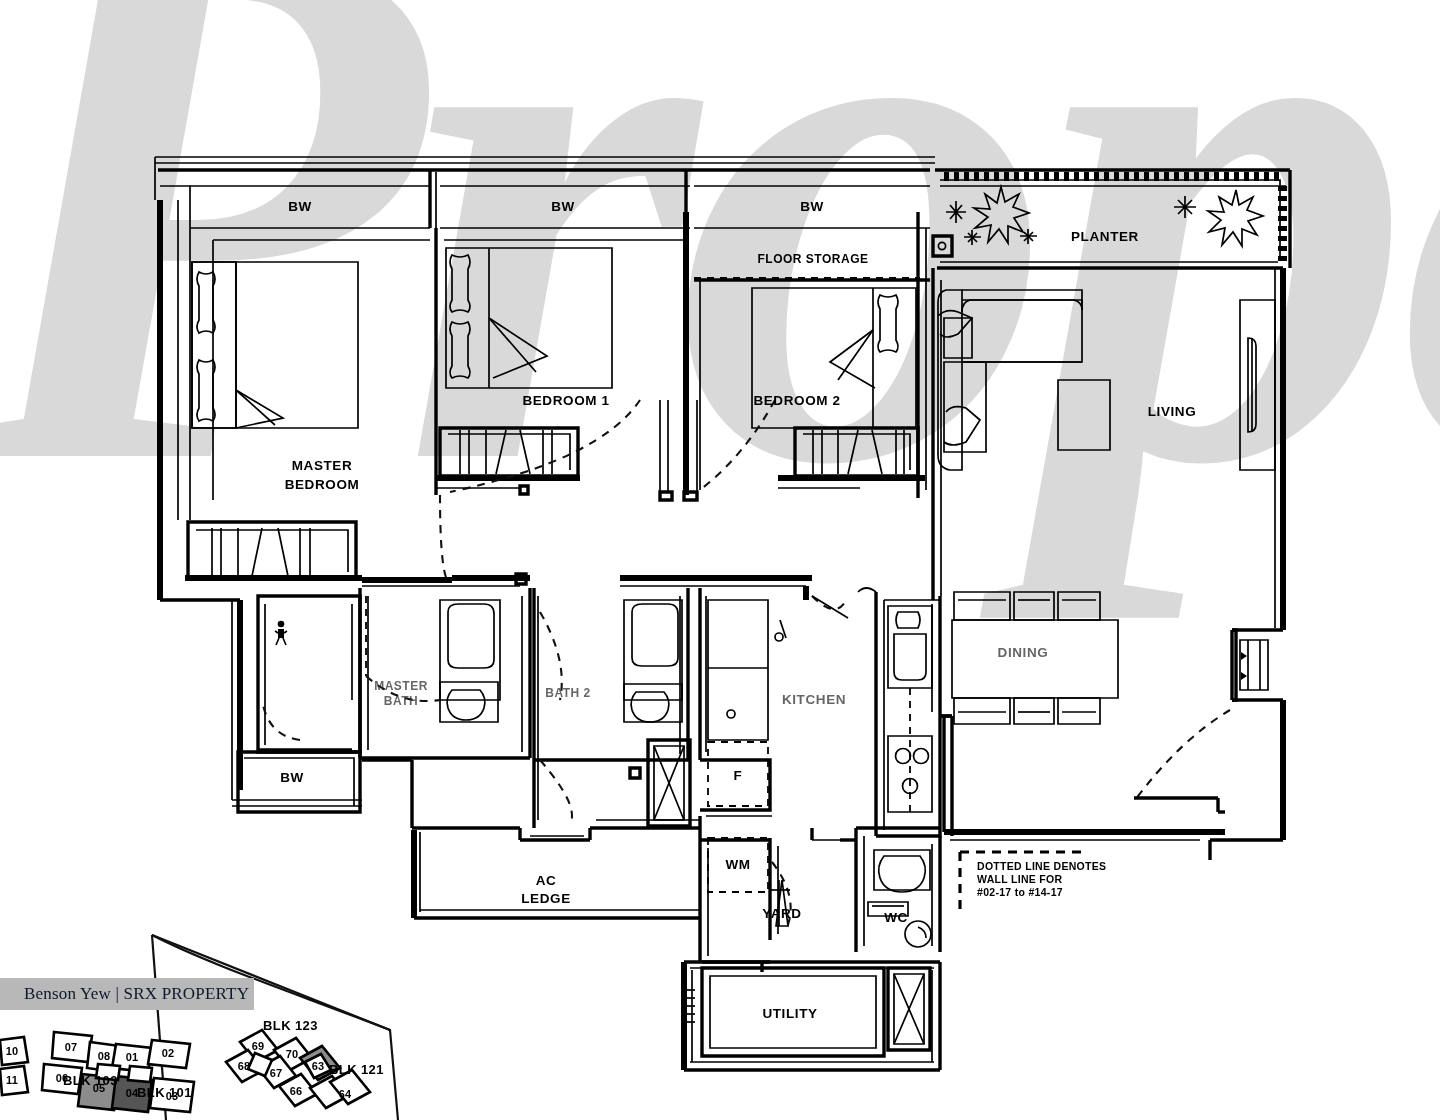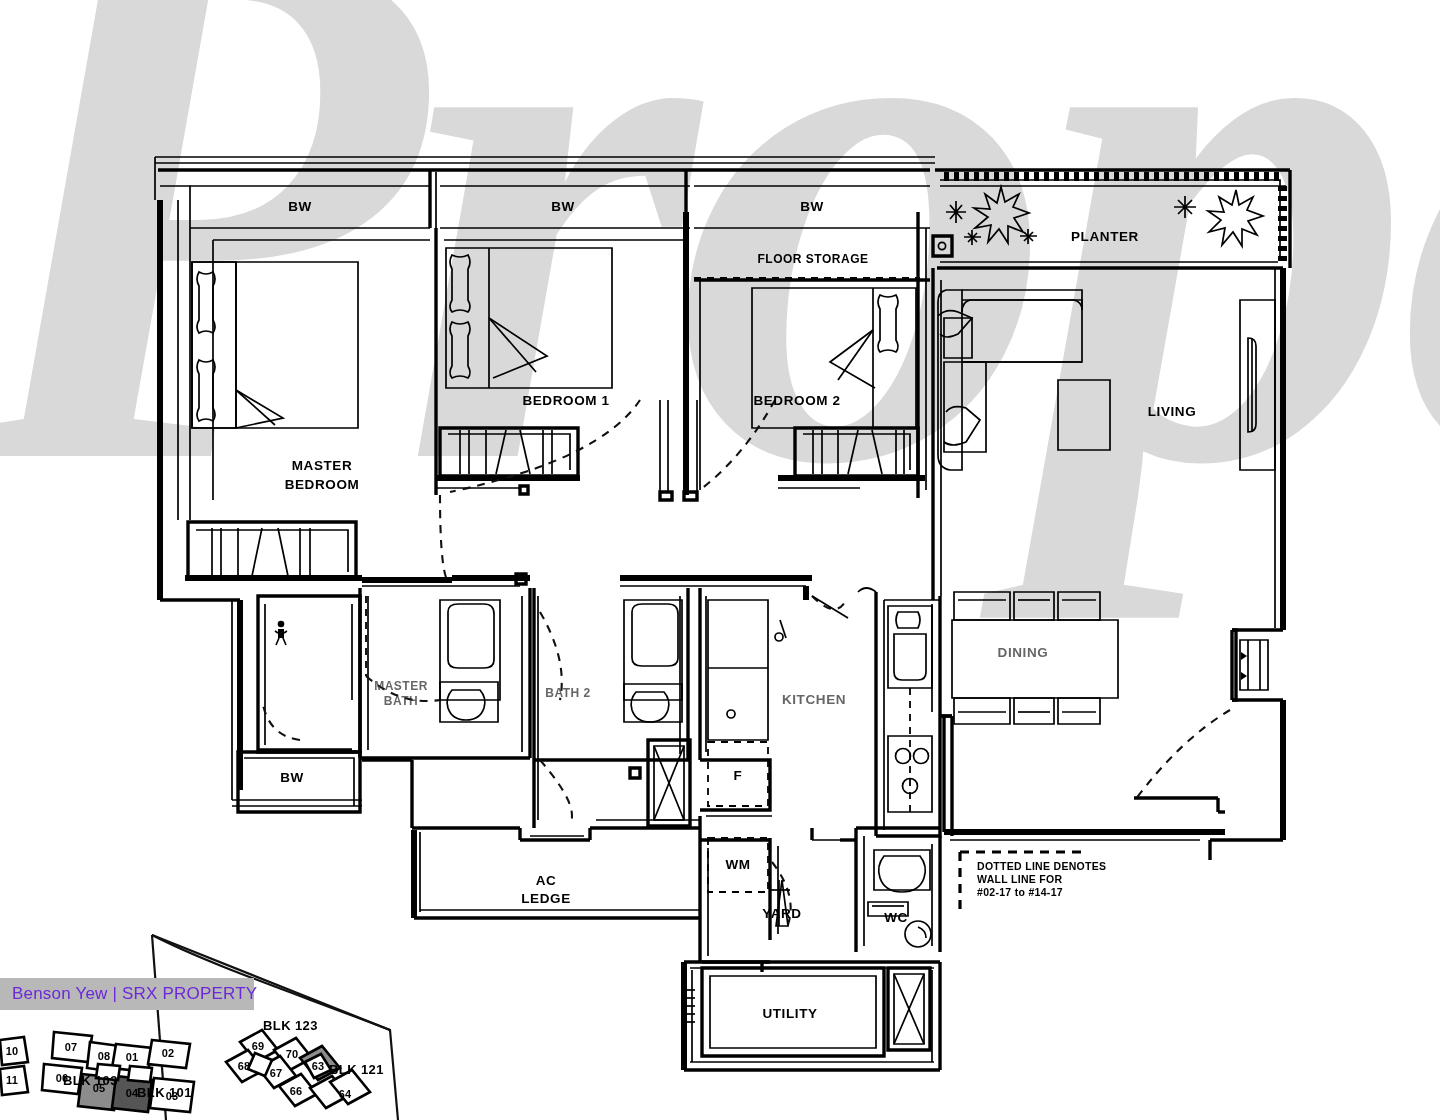--- a/index.html
+++ b/index.html
@@ -11,22 +11,22 @@
     position:absolute;left:-40px;top:-180px;
     font-family:"Liberation Serif",serif;font-style:italic;font-weight:700;
     font-size:760px;line-height:1;color:#d9d9d9;letter-spacing:-22px;
     white-space:nowrap;user-select:none;
   }
   .wm-bar{
     position:absolute;left:0;top:978px;width:254px;height:32px;
     background:#b8b8b8;display:flex;align-items:center;
   }
   .wm-bar span{
-    font-family:Liberation Sans, sans-serif;font-size:17px;color:#6d28d9;
-    padding-left:12px;letter-spacing:.2px;white-space:nowrap;
+    font-family:Liberation Serif, serif;font-size:17px;color:#0f172a;
+    padding-left:24px;letter-spacing:.2px;white-space:nowrap;
   }
   .lbl{font-family:"Liberation Sans",sans-serif;font-weight:700;fill:#000;}
   .lbl-md{font-size:13.5px;letter-spacing:.6px;}
   .lbl-sm{font-size:12px;letter-spacing:.5px;}
   .lbl-xs{font-size:10.5px;letter-spacing:.3px;}
   .lbl-site{font-size:13px;letter-spacing:.4px;}
   .lbl-unit{font-size:11px;letter-spacing:.2px;}
   .faded{fill:#2b2b2b;opacity:.72;}
   .w-thick{stroke:#000;stroke-width:6;fill:none;}
   .w-med{stroke:#000;stroke-width:3.4;fill:none;}

